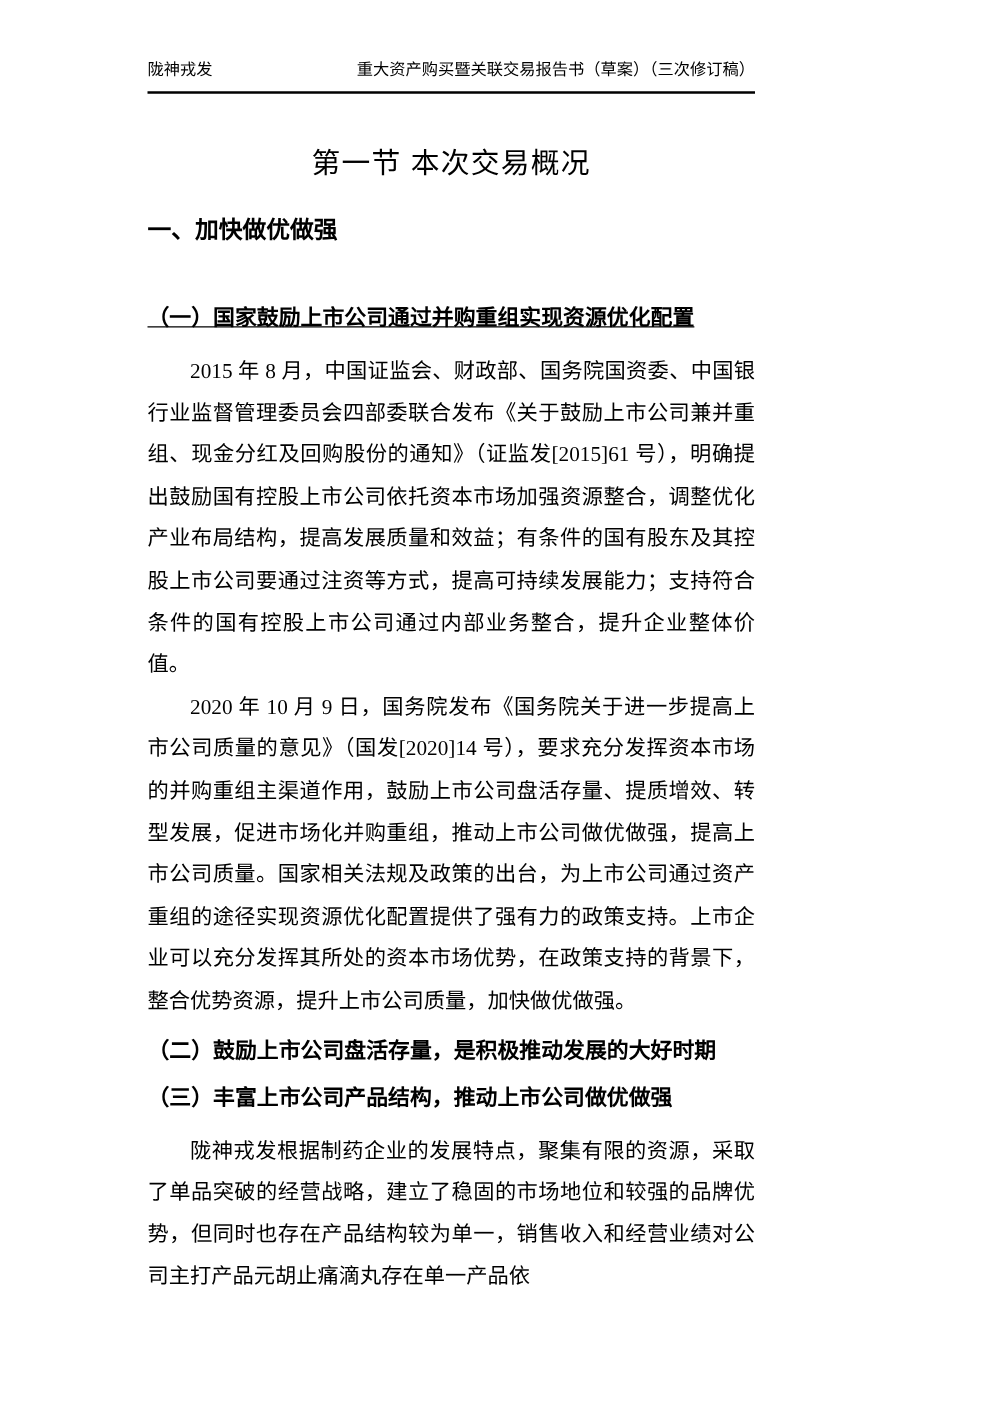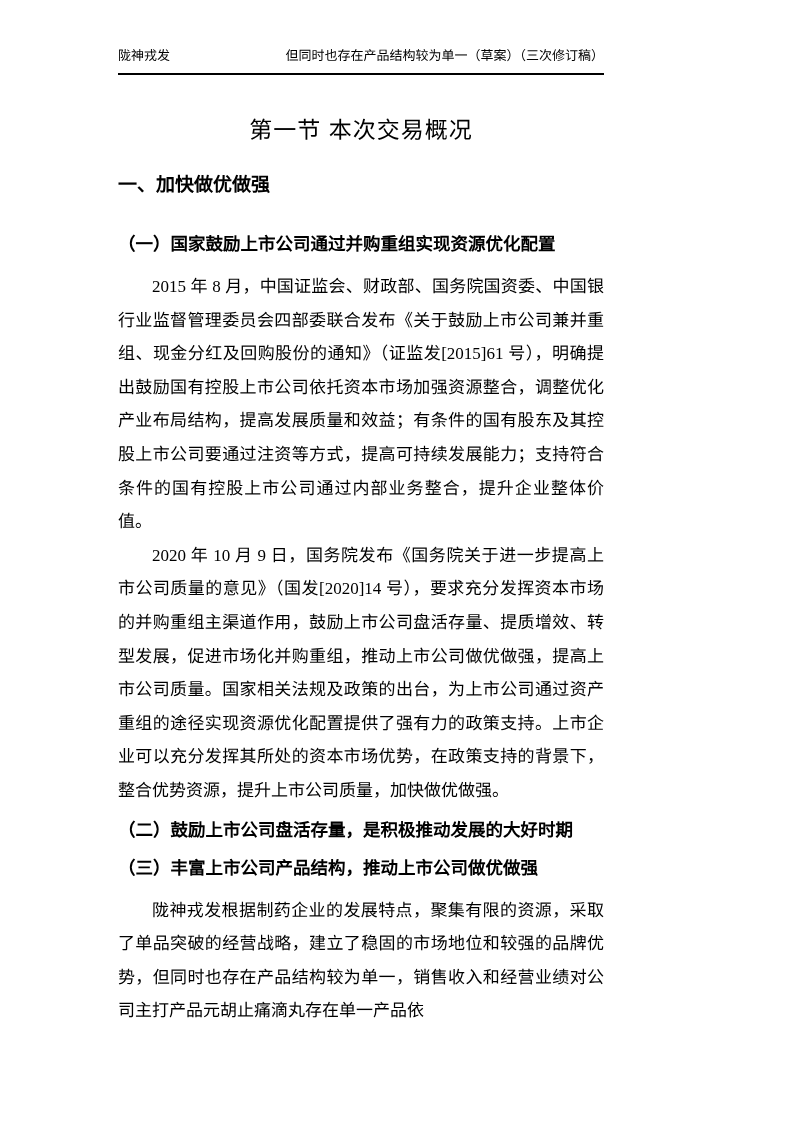--- a/index.html
+++ b/index.html
@@ -47,38 +47,39 @@
     margin: 27px 0 0 0;
   }
   .sub-heading {
     font-family: "Liberation Sans", "DejaVu Sans", sans-serif;
     font-weight: bold;
     font-size: 17.5px;
     line-height: 25px;
     margin: 10px 0 13px 0;
   }
   .sub-heading.first {
-    margin-top: 34px;
+    margin-top: 44px;
+    text-decoration: underline;
   }
   .body-para {
     font-size: 17px;
     line-height: 33.6px;
     text-align: justify;
     text-indent: 2em;
     margin: 0;
   }
 </style>
 </head>
 <body>
 
 <div class="page">
 
   <div class="header">
     <span>陇神戎发</span>
-    <span>但同时也存在产品结构较为单一（草案）（三次修订稿）</span>
+    <span>重大资产购买暨关联交易报告书（草案）（三次修订稿）</span>
   </div>
 
   <h1 class="doc-title">第一节 本次交易概况</h1>
 
   <h2 class="sec-heading">一、加快做优做强</h2>
 
   <h3 class="sub-heading first">（一）国家鼓励上市公司通过并购重组实现资源优化配置</h3>
 
   <p class="body-para">2015 年 8 月，中国证监会、财政部、国务院国资委、中国银行业监督管理委员会四部委联合发布《关于鼓励上市公司兼并重组、现金分红及回购股份的通知》（证监发[2015]61 号），明确提出鼓励国有控股上市公司依托资本市场加强资源整合，调整优化产业布局结构，提高发展质量和效益；有条件的国有股东及其控股上市公司要通过注资等方式，提高可持续发展能力；支持符合条件的国有控股上市公司通过内部业务整合，提升企业整体价值。</p>
 

